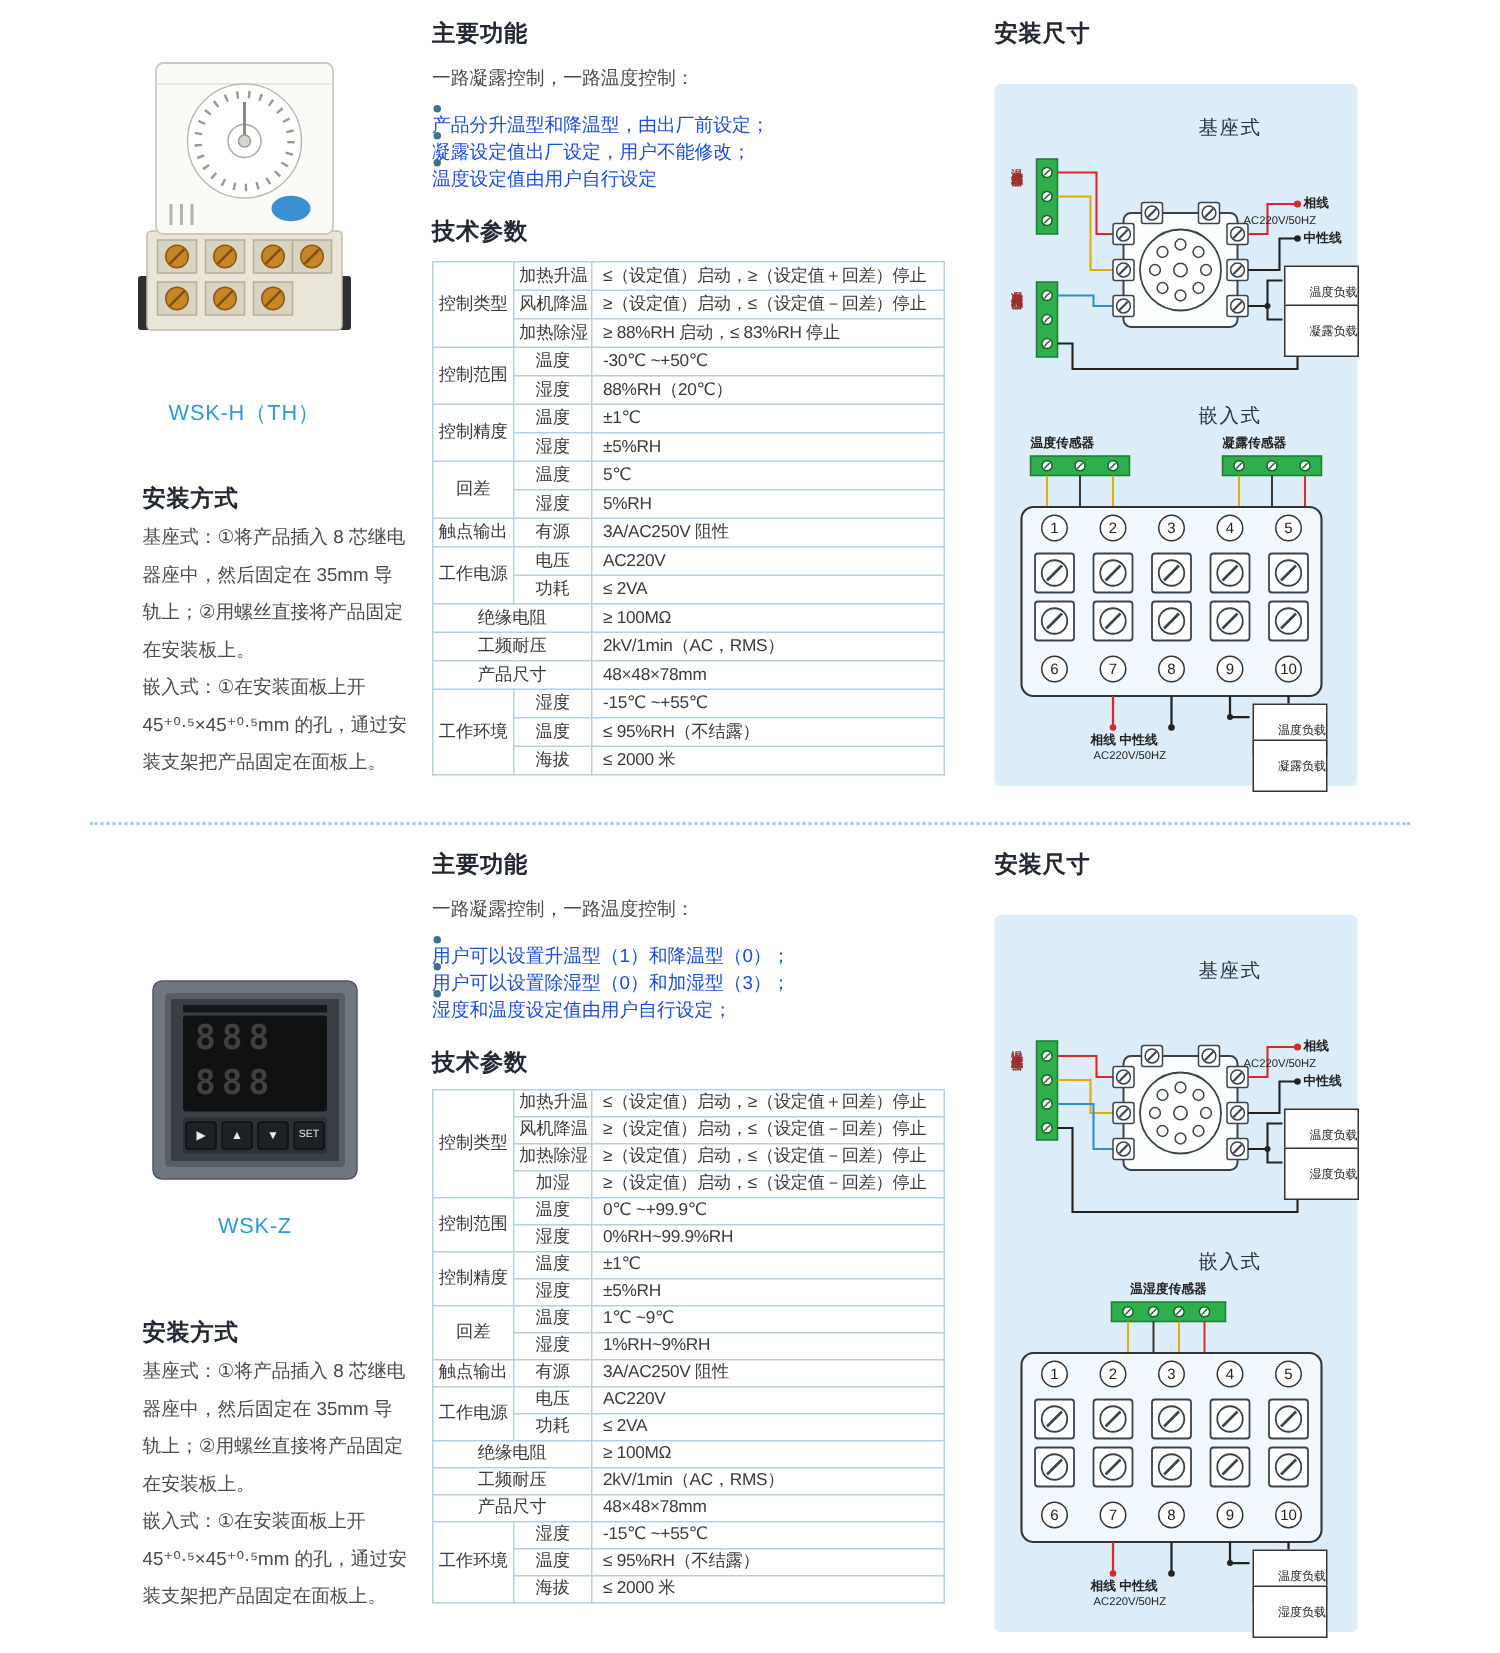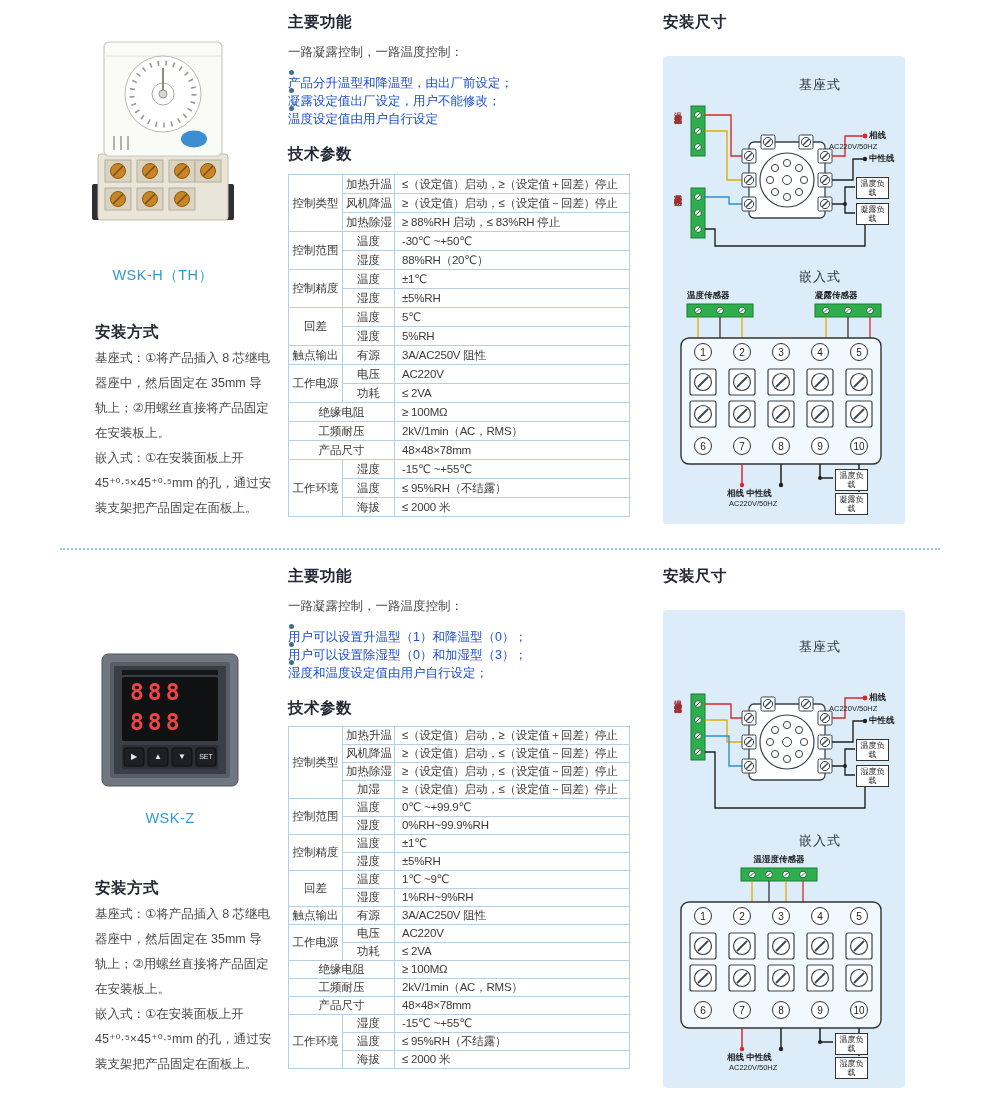--- a/index.html
+++ b/index.html
@@ -16,24 +16,24 @@
   table.params { border-collapse:collapse; table-layout:fixed; font-size:11.5px; color:#3a3a3a; }
   .params td { border:1px solid #b6cfe2; padding:0 3px; height:19px; line-height:1.1; text-align:center; overflow:hidden; white-space:nowrap; }
   .params td.v { text-align:left; padding-left:7px; letter-spacing:-.2px; }
   table.params2 td { height:18px; }
   .panel { background:#dcedf9; border-radius:4px; }
   .ptitle { position:absolute; left:0; width:100%; text-align:center; font-size:13px; color:#2b3340; font-weight:500; letter-spacing:1px;margin-left:36px; }
   .dg { position:absolute; }
   .dlabel { position:absolute; font-size:8.5px; font-weight:bold; color:#222; white-space:nowrap; line-height:1.1; }
   .tiny { font-size:7.5px; font-weight:normal; }
   .vlabel { position:absolute; writing-mode:vertical-rl; text-orientation:upright; font-size:8px; font-weight:bold; color:#9c2f2f; letter-spacing:1px; line-height:1; }
-  .loadbox { position:absolute; width:33px; border:1px solid #333; background:#fff; font-size:8px; line-height:9px; text-align:center; padding:1px 0; color:#222; }
+  .loadbox { position:absolute; width:50px; border:1px solid #333; background:#fff; font-size:8px; line-height:9px; text-align:right; padding:12px 0; color:#222; }
   .svgnum { font-size:10px; fill:#222; text-anchor:middle; font-family:"Liberation Sans",sans-serif; }
   .divider { position:absolute; border-top:2px dotted #9ec9e6; }
-  .digits { position:absolute; font-family:"DejaVu Sans Mono",monospace; font-weight:bold; color:#ef4444; letter-spacing:4px; font-size:23px; line-height:1; }
+  .digits { position:absolute; font-family:"DejaVu Sans Mono",monospace; font-weight:bold; color:#404040; letter-spacing:4px; font-size:23px; line-height:1; }
   .btnlabel { position:absolute; width:20px; text-align:center; color:#e8ecf0; font-size:8px; line-height:18px; }
 </style>
 </head>
 <body>
 
 <svg width="0" height="0" style="position:absolute" aria-hidden="true">
   <defs>
     <g id="scr-lg">
       <rect x="-13" y="-13" width="26" height="26" rx="2" fill="#fff" stroke="#39424d" stroke-width="1.2"></rect>
       <circle r="8.5" fill="#fff" stroke="#39424d" stroke-width="1.2"></circle>

